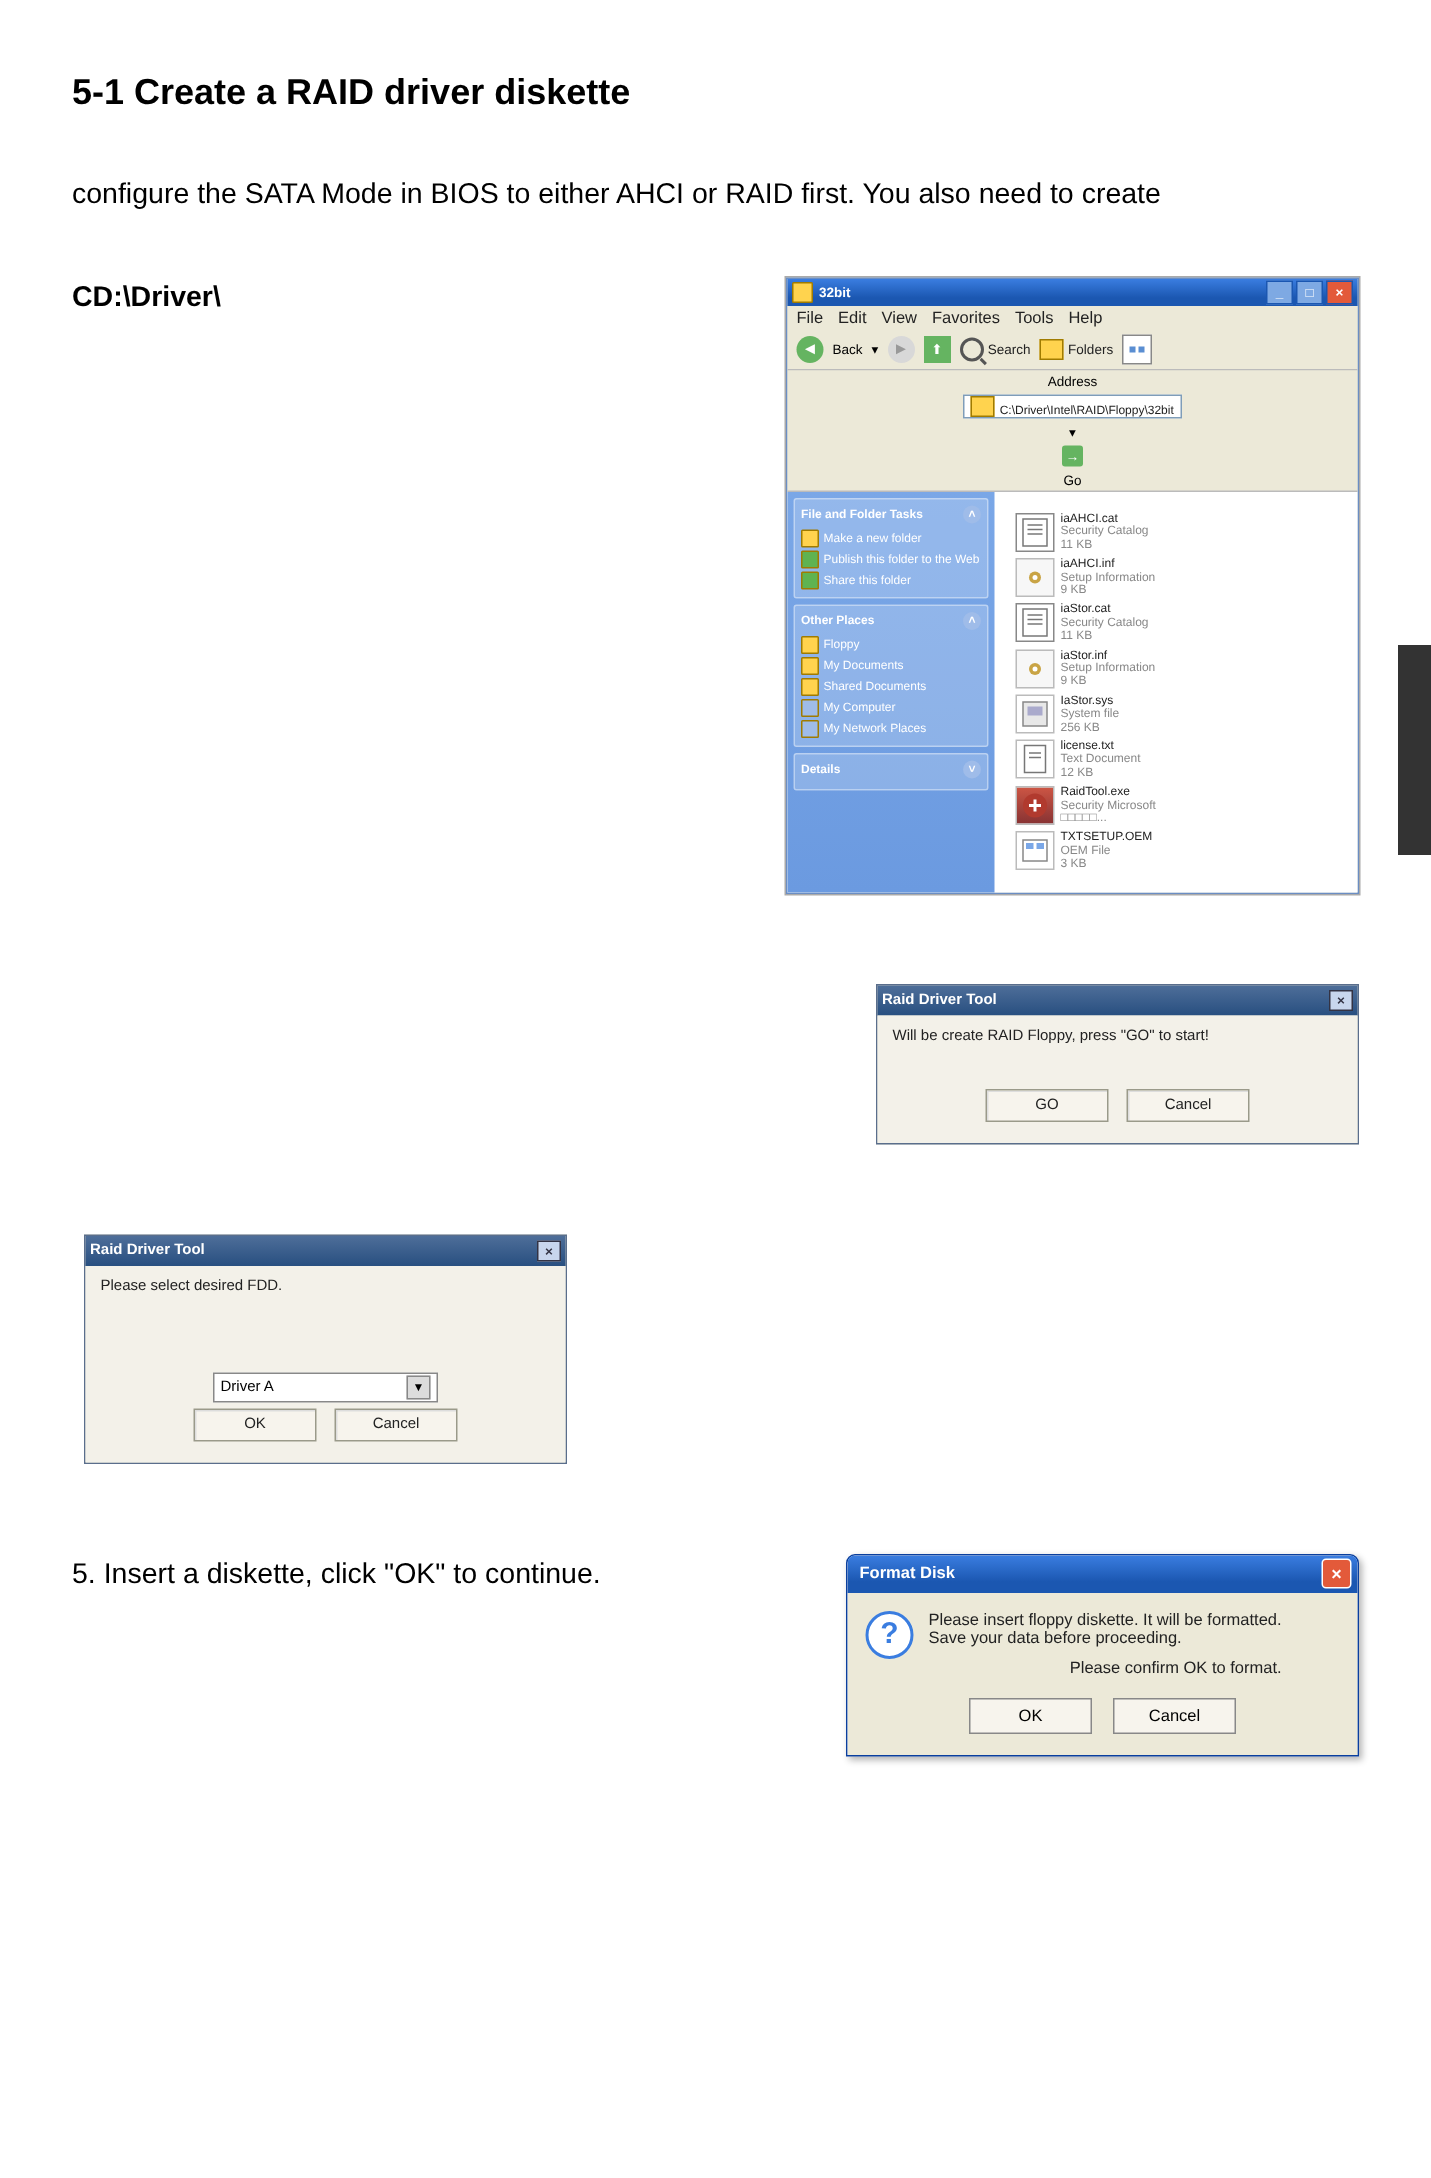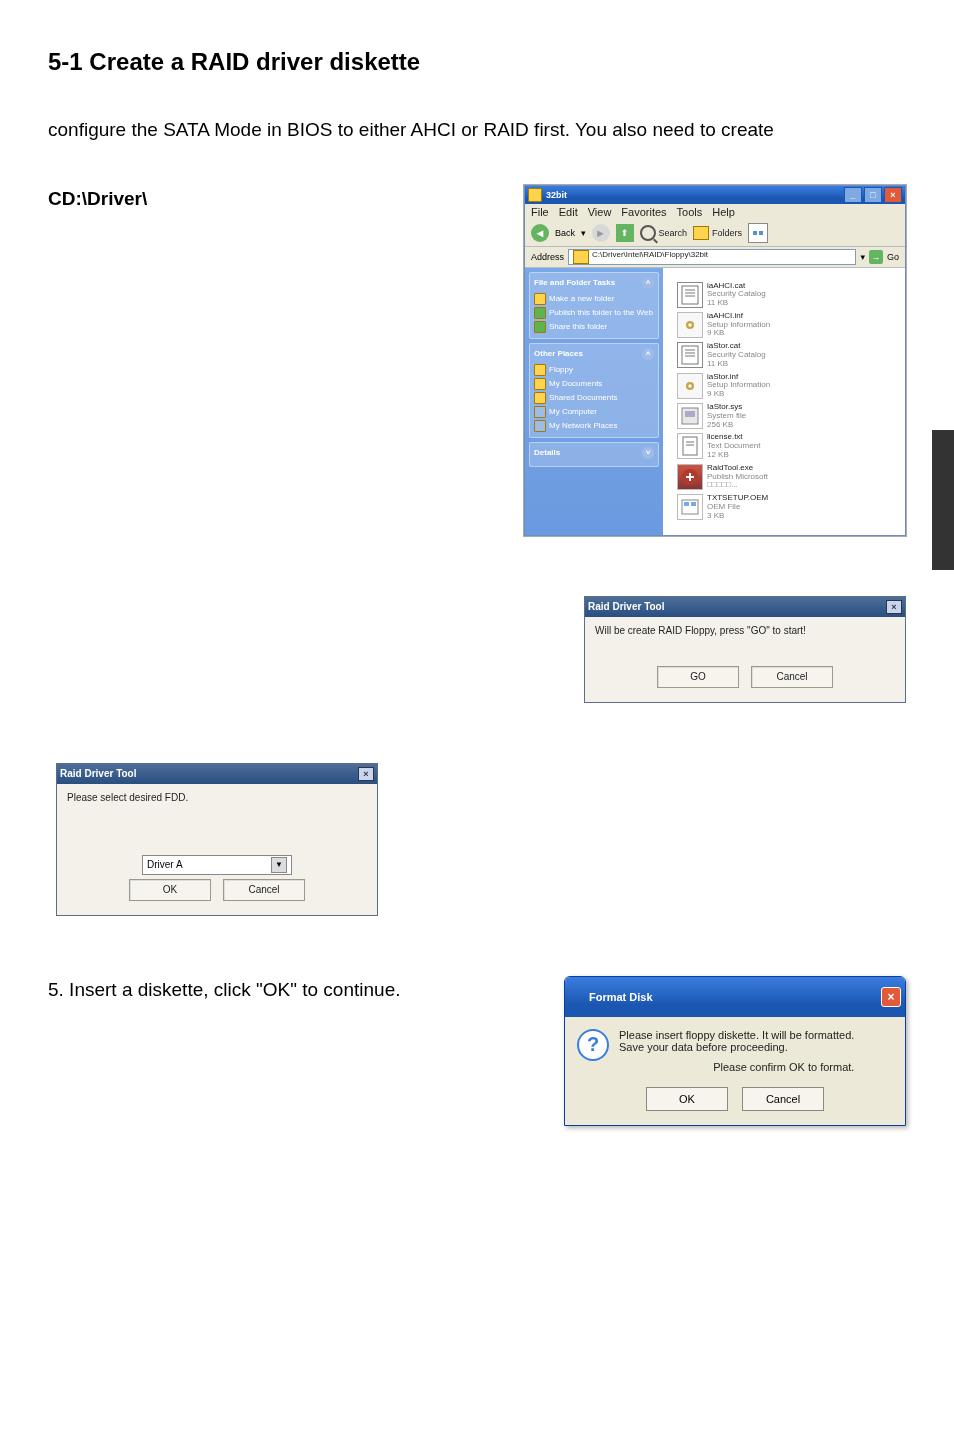--- a/index.html
+++ b/index.html
@@ -84,23 +84,23 @@
   .tool-icn { width:18px; height:18px; border-radius:50%; background:#65b461; display:flex; align-items:center; justify-content:center; color:#fff; font-size:11px;}
   .tool-icn.disabled { background:#d8d8d8; color:#999;}
   .tool-up { width:18px;height:18px; background:#65b461; display:flex; align-items:center; justify-content:center; color:#fff;}
   .tool-search { color:#222; display:flex; align-items:center; gap:3px; }
   .mag { width:12px;height:12px; border:2px solid #555; border-radius:50%; position:relative;}
   .mag:after { content:''; position:absolute; width:5px; height:2px; background:#555; transform:rotate(45deg); bottom:-3px; right:-4px;}
   .tool-view { width:18px;height:18px;border:1px solid #888; background:#fff; display:flex;align-items:center;justify-content:center;}
   .tool-view span{ display:block;width:4px;height:4px;background:#5a8ed2;margin:1px;}
   .fld-ic { width:14px;height:12px;background:#ffd34e;border:1px solid #a07b00;}
   .addrbar {
-    background:#ece9d8; border-bottom:1px solid #bbb; display:flex; align-items:center; padding:2px 6px; gap:4px;
-  }
-  .addrfield { flex:1; background:#fff;border:1px solid #7f9db9; height:14px; padding:0 4px; display:flex; align-items:flex-start; font-size:8px; color:#222;}
+    background:#ece9d8; border-bottom:1px solid #bbb; display:flex; align-items:center; padding:2px 6px; gap:4px;flex-direction:column;
+  }
+  .addrfield { flex:1; background:#fff;border:1px solid #7f9db9; height:14px; padding:0 4px; display:flex; align-items:flex-end; font-size:8px; color:#222;}
   .go-btn { width:14px;height:14px;background:#65b461;border-radius:2px;display:flex;align-items:center;justify-content:center;color:#fff;font-size:9px;}
   .explorer-body { display:flex; background:#fff; min-height:160px;}
   .sidepane { width:130px; background:linear-gradient(#7aa7e7,#6b9ae0); padding:4px; color:#fff; font-size:8px;}
   .sidecard { background:rgba(255,255,255,0.2); border:1px solid rgba(255,255,255,0.4); border-radius:2px; margin-bottom:4px; padding:4px;}
   .sidecard .hdr { font-weight:bold; margin-bottom:3px; display:flex;justify-content:space-between;align-items:center;}
   .sidecard .hdr .chev { width:12px;height:12px;border-radius:50%;background:#9fbce9;color:#fff;display:flex;align-items:center;justify-content:center;font-size:8px;}
   .sidecard ul { list-style:none;margin:0;padding:0;}
   .sidecard li { padding:1px 0; display:flex; gap:3px; align-items:center;}
   .li-ic { width:10px;height:10px;background:#ffd34e;border:1px solid #a07b00;border-radius:1px;}
   .filepane { flex:1; padding:14px; }
@@ -137,23 +137,23 @@
   
   .xp-dialog {
     width: 340px;
     border:1px solid #0a3f9e;
     border-radius:6px 6px 0 0;
     overflow:hidden;
     font-size:11px;
     box-shadow:2px 2px 5px rgba(0,0,0,0.3);
   }
   .xp-title {
-    height:40px;
+    height:25px;
     background:linear-gradient(#3a7de0 0%,#1b57b1 70%,#1b57b1 100%);
-    color:#fff;font-weight:bold;display:flex;align-items:center;justify-content:space-between;padding:0 4px 0 24px;
+    color:#fff;font-weight:bold;display:flex;align-items:center;justify-content:space-between;padding:0 4px 0 8px;
   }
   .xp-close {
     width:18px;height:18px;background:#e35a3a;border:1px solid #fff;border-radius:3px;color:#fff;
     display:flex;align-items:center;justify-content:center;font-size:12px;font-weight:bold;
   }
   .xp-body { background:#ece9d8; padding:12px 12px 14px 12px;}
   .xp-row { display:flex; gap:10px; align-items:flex-start; }
   .q-icn {
     width:28px;height:28px;border-radius:50%;background:#fff;border:2px solid #3a7de0;
     display:flex;align-items:center;justify-content:center;color:#3a7de0;font-size:20px;font-weight:bold;
@@ -375,21 +375,21 @@
                 </div>
                 <div class="file-item">
                   <div class="file-ic exe">
                     <svg viewBox="0 0 24 24">
                       <circle cx="12" cy="12" r="8" fill="#b13a2e"></circle>
                       <path d="M8 12 L16 12 M12 8 L12 16" stroke="#fff" stroke-width="2"></path>
                     </svg>
                   </div>
                   <div class="file-info">
                     <div>RaidTool.exe</div>
-                    <div class="sub">Publish Microsoft □□□□□...</div>
+                    <div class="sub">Security Microsoft □□□□□...</div>
                   </div>
                 </div>
                 <div class="file-item">
                   <div class="file-ic oem">
                     <svg viewBox="0 0 24 24">
                       <rect x="4" y="5" width="16" height="14" fill="#fff" stroke="#888"></rect>
                       <rect x="6" y="7" width="5" height="4" fill="#7aa7e7"></rect>
                       <rect x="13" y="7" width="5" height="4" fill="#7aa7e7"></rect>
                     </svg>
                   </div>

